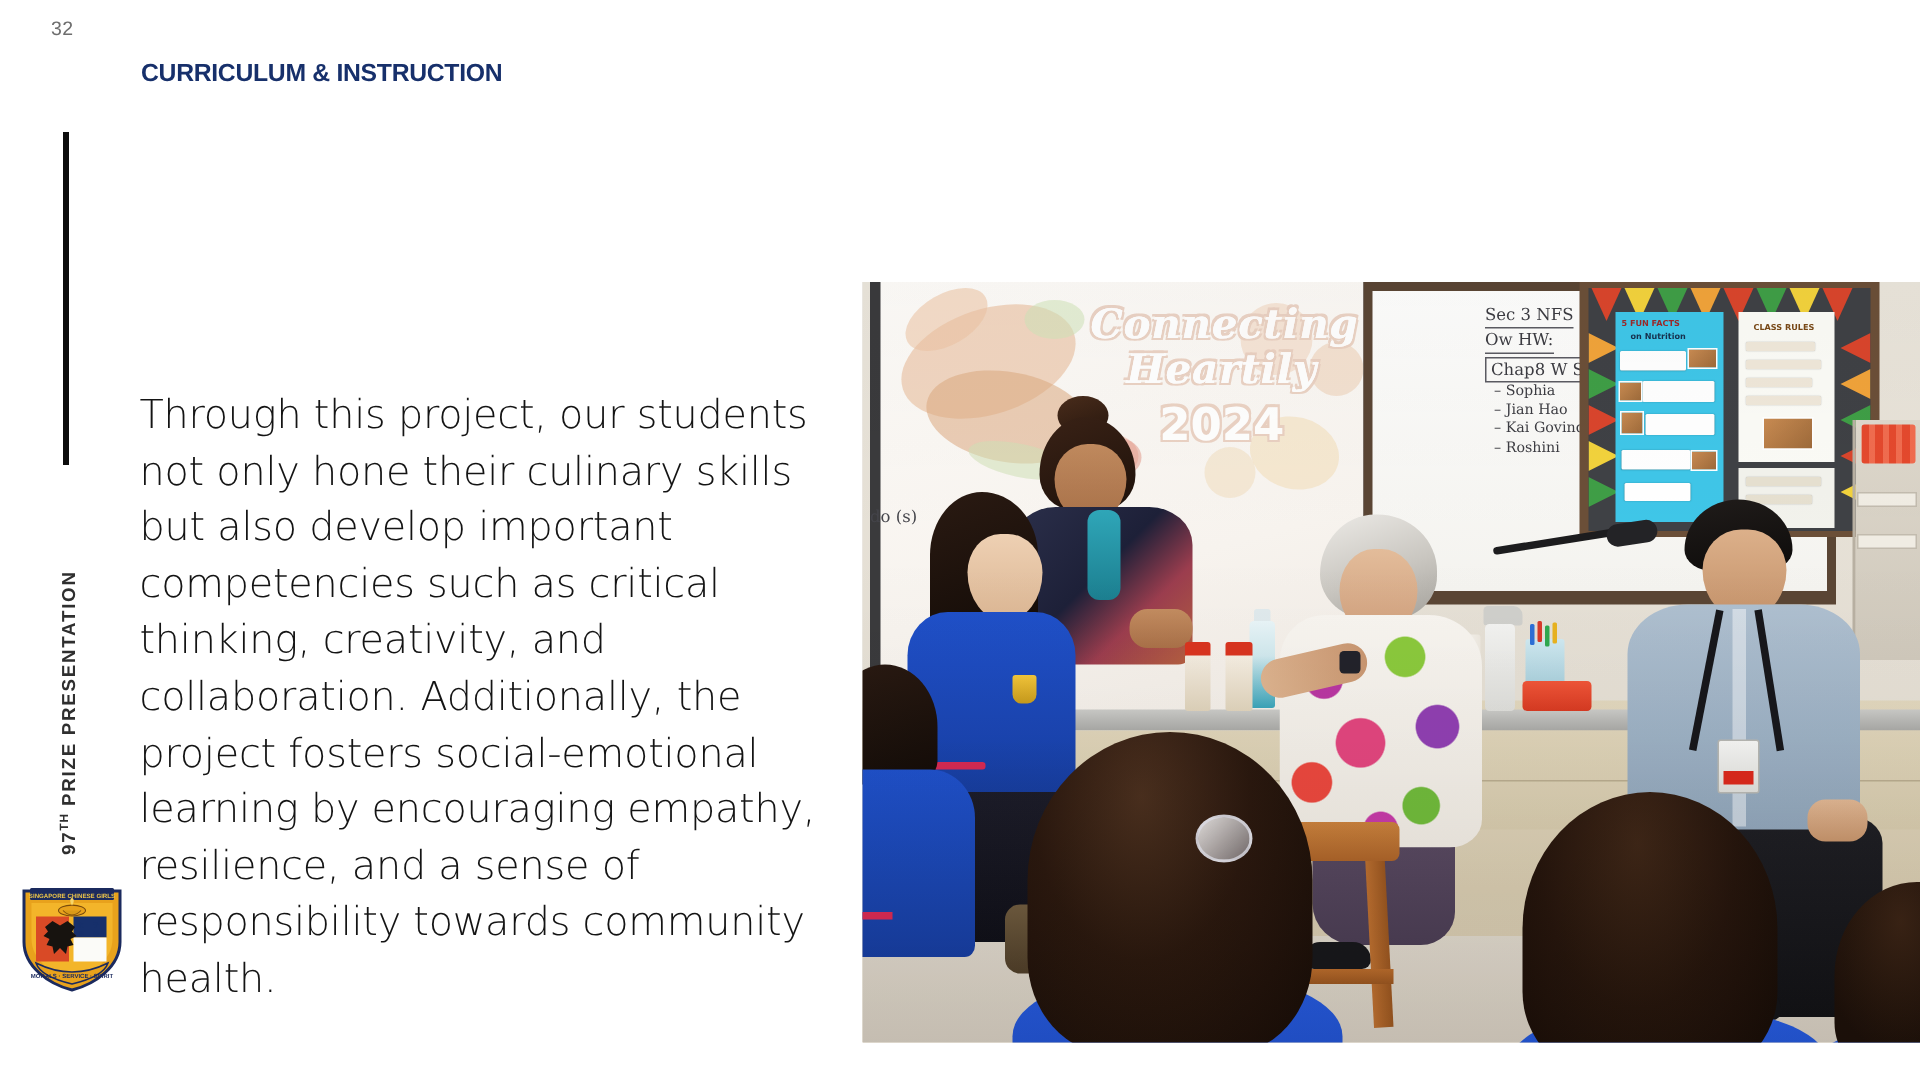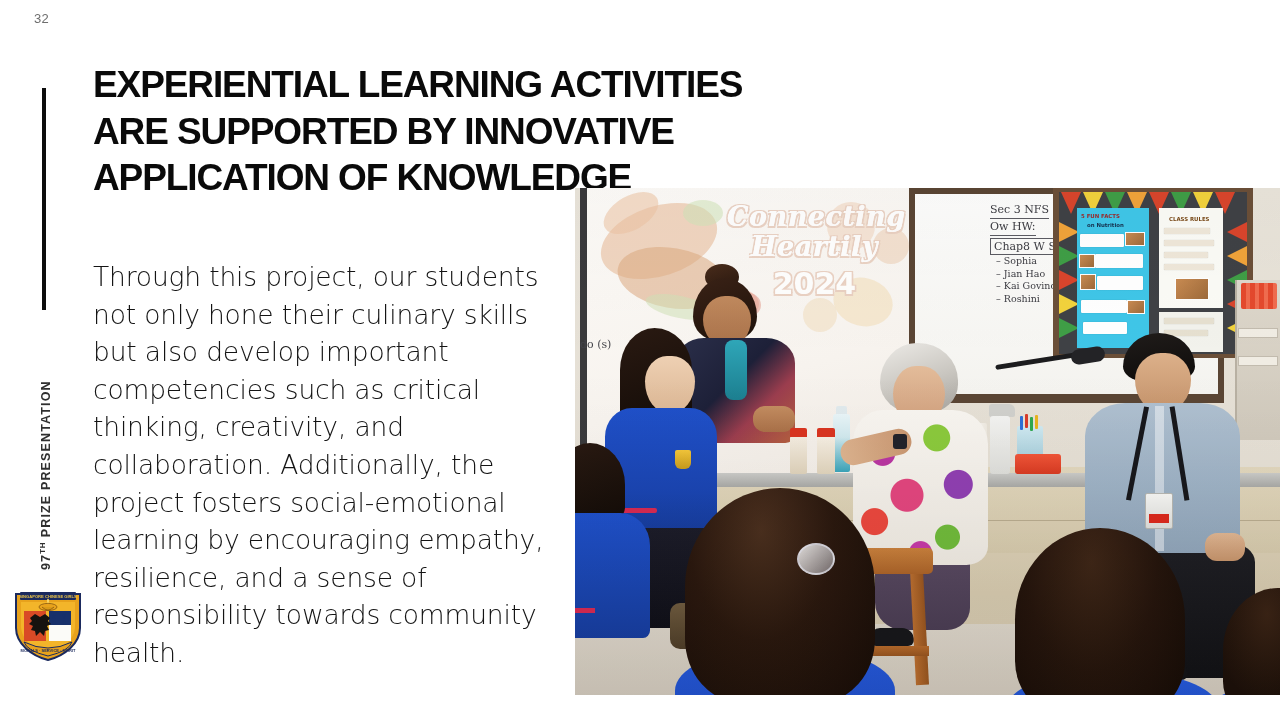--- a/index.html
+++ b/index.html
@@ -598,22 +598,22 @@
         <text x="42" y="30">女</text>
           <text x="52" y="30">子</text>
         <text x="42" y="36">学</text>
           <text x="52" y="36">校</text>
       </g>
       <path d="M12 54 q24 12 48 0 q-3 9 -24 14 q-21 -5 -24 -14Z" fill="#e8a21c" stroke="#1b2a5e" stroke-width="1"></path>
       <text x="36" y="64" font-size="4" fill="#1b2a5e" text-anchor="middle" font-family="Liberation Sans, sans-serif" font-weight="bold">MORALS · SERVICE · SPIRIT</text>
     </svg>
   </div>
 
-
-  <h1 class="headline">EXPERIENTIAL LEARNING ACTIVITIES ARE SUPPORTED BY INNOVATIVE APPLICATION OF KNOWLEDGE</h1>
+  <div class="eyebrow">CURRICULUM &amp; INSTRUCTION</div>
+
 
   <p class="body-copy">Through this project, our students not only hone their culinary skills but also develop important competencies such as critical thinking, creativity, and collaboration. Additionally, the project fosters social-emotional learning by encouraging empathy, resilience, and a sense of responsibility towards community health.</p>
 
   <div class="photo">
 
     <div class="ph wall-upper"></div>
     <div class="ph wall-lower"></div>
     <div class="ph floor"></div>
 
     <div class="ph screen-frame"></div>

